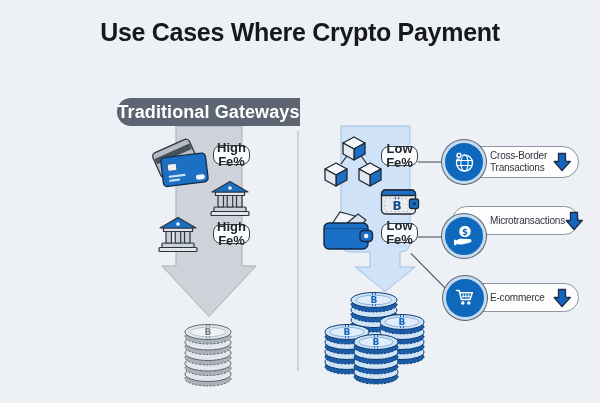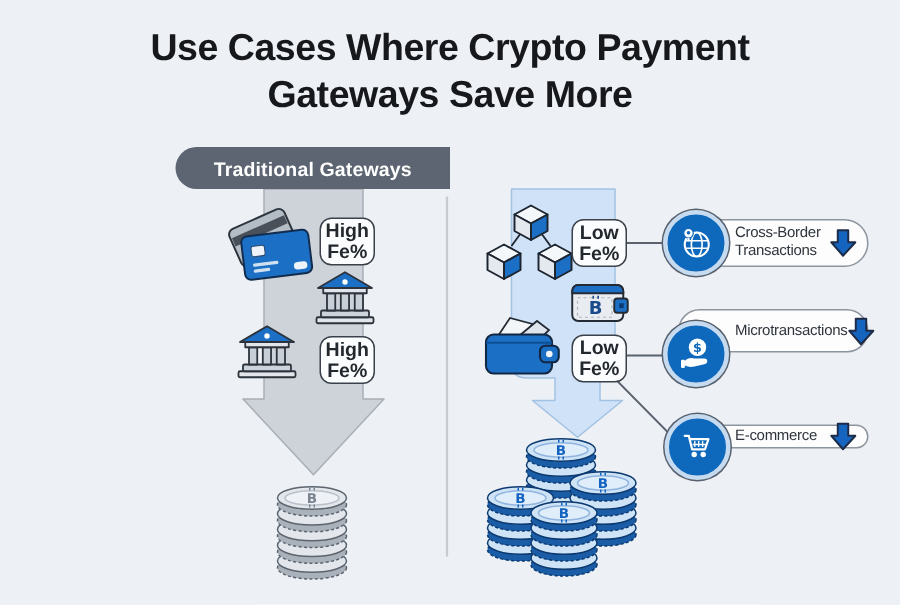--- a/index.html
+++ b/index.html
@@ -3,28 +3,28 @@
 <meta charset="utf-8">
 <style>
   html,body{margin:0;padding:0;}
   body{font-family:"Liberation Sans","DejaVu Sans",sans-serif;}
   .stage{position:relative;width:600px;height:403px;background:var(--background,#edf0f4);overflow:hidden;}
 
   .title{position:absolute;left:0;right:0;top:17px;text-align:center;
          font-size:25px;font-weight:bold;color:#17181b;line-height:1.24;letter-spacing:-0.3px;z-index:2;}
 
   .hdr{position:absolute;top:98px;height:28px;display:flex;align-items:center;justify-content:center;
-       color:#fff;font-size:13px;font-weight:bold;z-index:2;letter-spacing:0.1px;}
+       color:#fff;font-size:18px;font-weight:bold;z-index:2;letter-spacing:0.1px;}
   .hdr-trad{left:117px;width:183px;background:var(--traditional_header_bg,#5c6571);border-radius:15px 0 0 15px;}
   .hdr-crypto{left:300px;width:163px;background:var(--crypto_header_bg,#0f6fc1);border-radius:0 15px 15px 0;}
 
   .art{position:absolute;left:0;top:0;z-index:1;}
   .icon-svg{position:absolute;z-index:3;}
 
-  .badge{position:absolute;width:37px;height:32px;background:#fbfcfd;border:1.6px solid var(--badge_border,#3a414b);
+  .badge{position:absolute;width:37px;height:20px;background:#fbfcfd;border:1.6px solid var(--badge_border,#3a414b);
          border-radius:8px;display:flex;flex-direction:column;align-items:center;justify-content:center;
          font-size:13px;font-weight:bold;color:#23282e;line-height:1.08;z-index:4;box-sizing:border-box;}
 
   .uc-pill{position:absolute;left:452px;width:127px;background:#fdfdfe;border:1.3px solid #8d959f;
            border-radius:16px;display:flex;align-items:center;box-sizing:border-box;
            padding:0 7px 0 37px;z-index:3;}
   .uc-label{display:flex;flex-direction:column;justify-content:flex-end;font-size:10px;color:#2f353c;
             line-height:1.18;white-space:nowrap;letter-spacing:-0.2px;font-weight:500;}
   .uc-arrow{margin-left:auto;flex:0 0 auto;display:flex;}
 
@@ -55,21 +55,20 @@
         <path d="M0,4 L-11,-2 L-11,9 L0,15 Z" fill="#e4e9ef"></path>
       </g>
       <g id="dnarrow">
         <path d="M5.5,1.5 h7 V9.5 h4.8 L9,18.5 L1.2,9.5 H5.5 Z" fill="#1565c0" stroke="#1d2b47" stroke-width="1.3" stroke-linejoin="round"></path>
       </g>
     </defs>
   </svg>
 
   <div class="title">
     <div>Use Cases Where Crypto Payment</div>
-    <div>Gateways Save More</div>
   </div>
 
   <div class="hdr hdr-trad">
     <span>Traditional Gateways</span>
   </div>
 
   <svg class="art" width="600" height="403">
     <path d="M298,131 V371" stroke="#c7cbd0" stroke-width="1.5" fill="none"></path>
     <path d="M176,126 H242 V266 H256 L209,316.5 L162,266 H176 Z" style="fill:var(--traditional_shaft,#ced3d9)" stroke="#a9afb7" stroke-width="1" stroke-linejoin="round"></path>
     <path d="M341,126 H410 V242 Q410,252 400,252 V267 H415 L385,291.5 L355,267 H370 V252 H351 Q341,252 341,242 Z" style="fill:var(--crypto_shaft,#cfe2f7)" stroke="#a2c2e4" stroke-width="1" stroke-linejoin="round"></path>
@@ -162,21 +161,21 @@
     <div class="uc-label">
       <span>Microtransactions</span>
       <span></span>
     </div>
     <span class="uc-arrow">
       <svg width="18" height="20">
           <use href="#dnarrow"></use>
         </svg>
     </span>
   </div>
-  <div class="uc-pill" style="top:283px;height:16px">
+  <div class="uc-pill" style="top:283px;height:29px">
     <div class="uc-label">
       <span>E-commerce</span>
       <span></span>
     </div>
     <span class="uc-arrow">
       <svg width="18" height="20">
           <use href="#dnarrow"></use>
         </svg>
     </span>
   </div>

